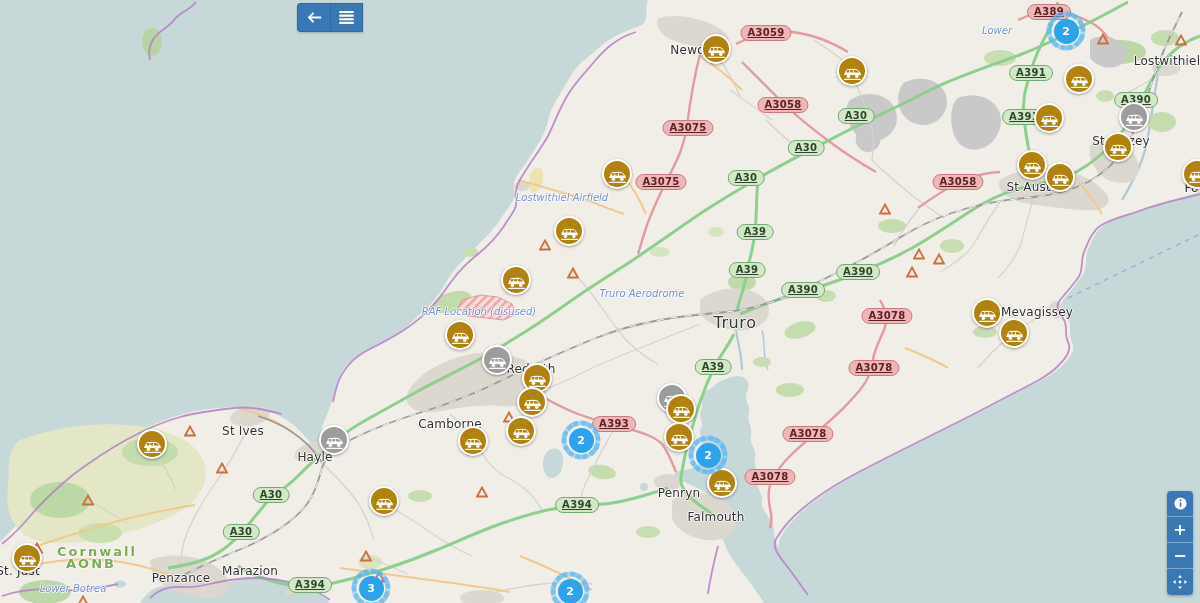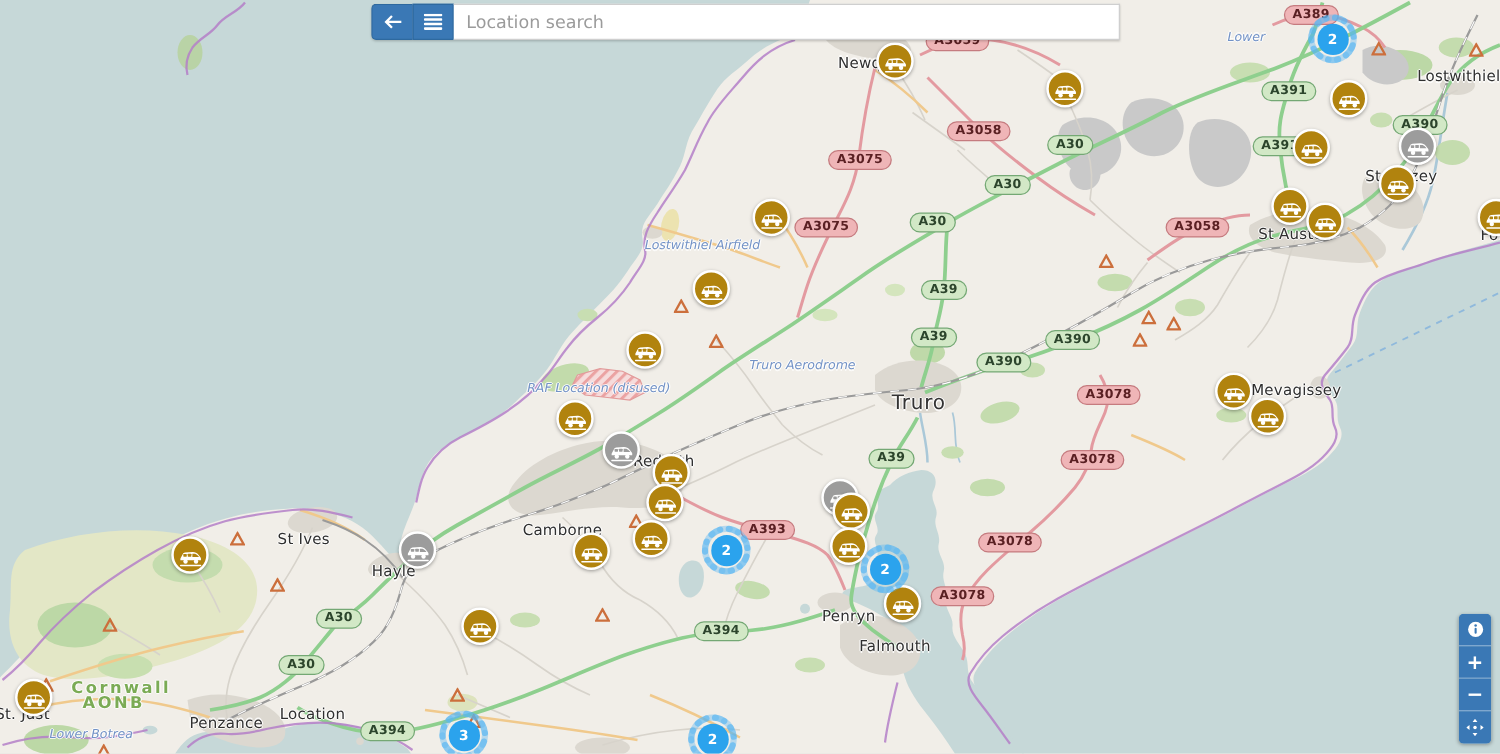--- a/index.html
+++ b/index.html
@@ -19,21 +19,21 @@
           color:#7292c6;white-space:nowrap;
           text-shadow:1px 0 0 rgba(255,255,255,.8),-1px 0 0 rgba(255,255,255,.8),
                       0 1px 0 rgba(255,255,255,.8),0 -1px 0 rgba(255,255,255,.8);}
   .aonb{position:absolute;transform:translate(-50%,-50%);font-size:13px;font-weight:bold;
         color:#7bab55;letter-spacing:2px;white-space:nowrap;
         text-shadow:1px 0 0 rgba(255,255,255,.8),-1px 0 0 rgba(255,255,255,.8),
                     0 1px 0 rgba(255,255,255,.8),0 -1px 0 rgba(255,255,255,.8);}
 
   
   .badge{position:absolute;transform:translate(-50%,-50%);font-size:10px;font-weight:bold;
-         padding:1px 6px 2px;border-radius:9px;white-space:nowrap;letter-spacing:.3px;}
+         padding:1px 6px 2px;border-radius:9px;white-space:nowrap;letter-spacing:.3px;text-decoration:underline;}
   .badge.trunk{background:#d2e8c6;border:1.5px solid #74a874;color:#2c452c;}
   .badge.primary{background:#efb5b7;border:1.5px solid #c57b7f;color:#5a2023;}
 
   
   .tri{position:absolute;transform:translate(-50%,-50%);width:12px;height:12px;}
 
   
   .vmarker{position:absolute;width:30px;height:30px;border-radius:50%;
            border:2px solid #fff;box-sizing:border-box;transform:translate(-50%,-50%);
            display:flex;align-items:center;justify-content:center;
@@ -298,21 +298,21 @@
         <div class="town" style="left: 1121px; top: 141px;">St Blazey</div>
         <div class="town" style="left: 1037px; top: 312px; text-align: right;">Mevagissey</div>
         <div class="town lg" style="left: 735px; top: 322px;">Truro</div>
         <div class="town" style="left: 243px; top: 431px; text-align: right;">St Ives</div>
         <div class="town" style="left: 450px; top: 412px; margin-top: 12px;">Camborne</div>
         <div class="town" style="left: 531px; top: 369px;">Redruth</div>
         <div class="town" style="left: 315px; top: 457px;">Hayle</div>
         <div class="town" style="left: 679px; top: 493px;">Penryn</div>
         <div class="town" style="left: 716px; top: 517px;">Falmouth</div>
         <div class="town" style="left: 181px; top: 578px;">Penzance</div>
-        <div class="town" style="left: 250px; top: 571px;">Location</div>
+        <div class="town" style="left: 250px; top: 571px;">Marazion</div>
         <div class="town" style="left: 18px; top: 571px;">St. Just</div>
         <div class="town" style="left: 1204px; top: 188px;">Fowey</div>
         <div class="wlabel" style="left: 562px; top: 197px;">Lostwithiel Airfield</div>
         <div class="wlabel" style="left: 642px; top: 293px;">Truro Aerodrome</div>
         <div class="wlabel" style="left: 479px; top: 311px;">RAF Location (disused)</div>
         <div class="wlabel" style="left: 73px; top: 588px;">Lower Botrea</div>
         <div class="wlabel" style="left: 997px; top: 30px;">Lower</div>
         <div class="aonb" style="left: 97px; top: 551px;">Cornwall</div>
         <div class="aonb" style="left: 91px; top: 563px;">AONB</div>
       </div>
@@ -718,21 +718,20 @@
       </svg>
     </button>
     <button class="sq-btn" id="menu-btn" style="background:#3a78b5">
       <svg width="15" height="13" viewBox="0 0 16 14" fill="#fff">
         <rect y="0" width="16" height="2.2" rx="1"></rect>
           <rect y="3.9" width="16" height="2.2" rx="1"></rect>
         <rect y="7.8" width="16" height="2.2" rx="1"></rect>
           <rect y="11.7" width="16" height="2.2" rx="1"></rect>
       </svg>
     </button>
-    <input id="search-input" type="text" placeholder="Location search" style="">
   </div>
 
   <div id="controls">
     <button class="ctl-btn" style="background:#3a78b5">
       <svg width="13" height="13" viewBox="0 0 14 14">
         <circle cx="7" cy="7" r="6.5" fill="#fff"></circle>
         <rect x="6.1" y="5.7" width="1.8" height="5" rx="0.9" fill="#3a78b5"></rect>
         <circle cx="7" cy="3.6" r="1.1" fill="#3a78b5"></circle>
       </svg>
     </button>

